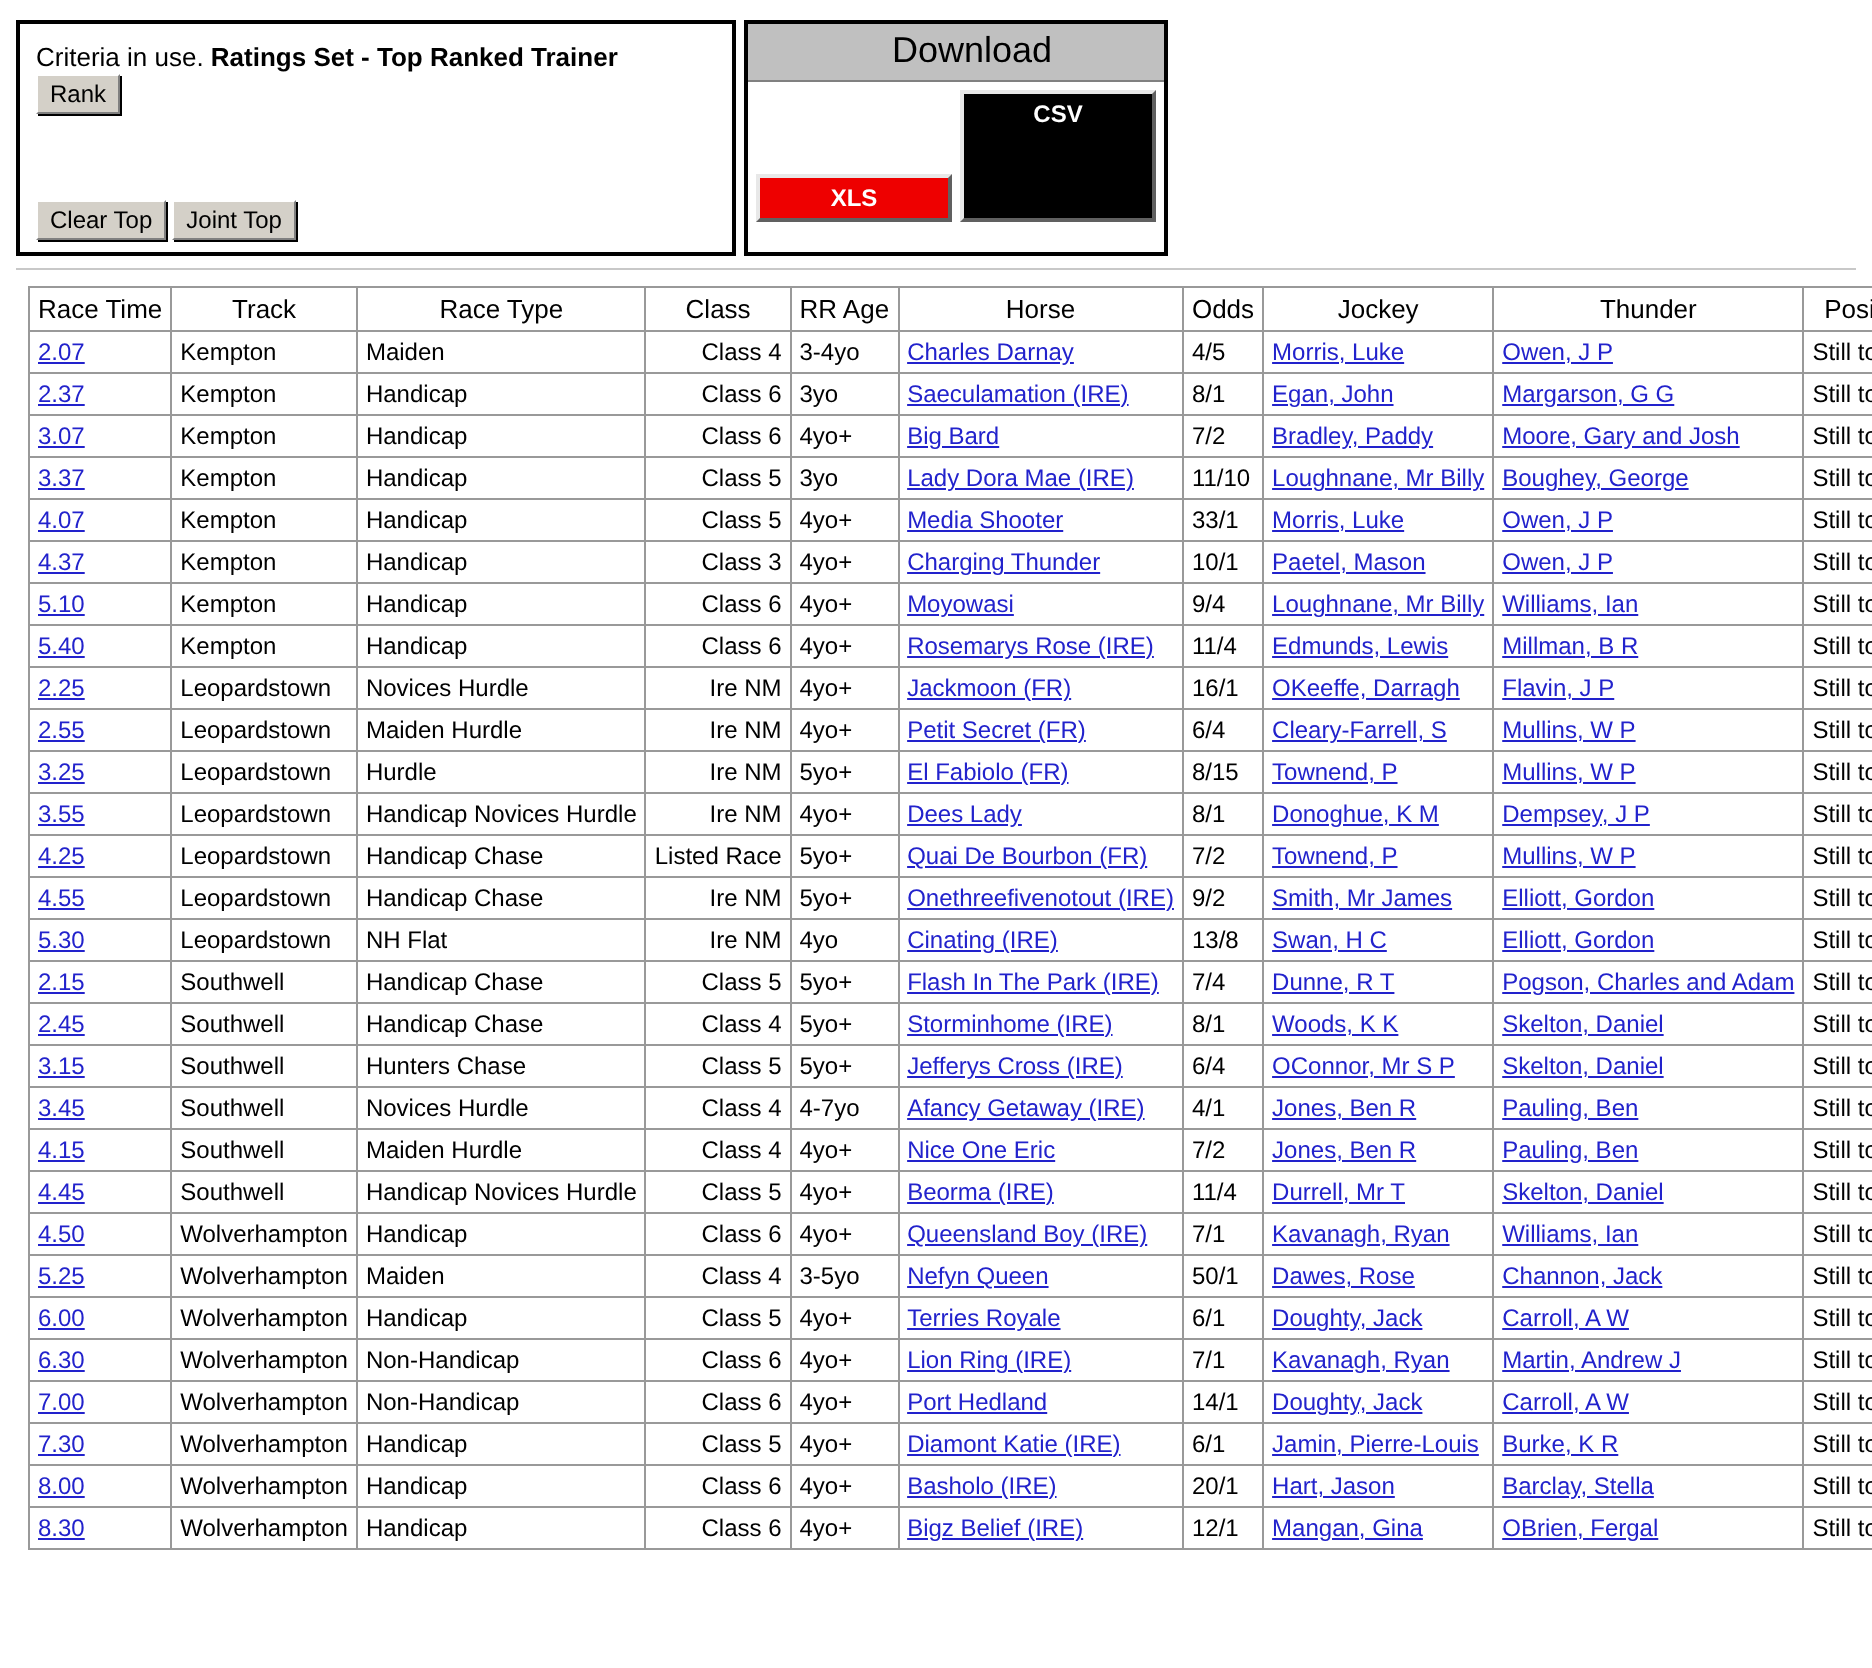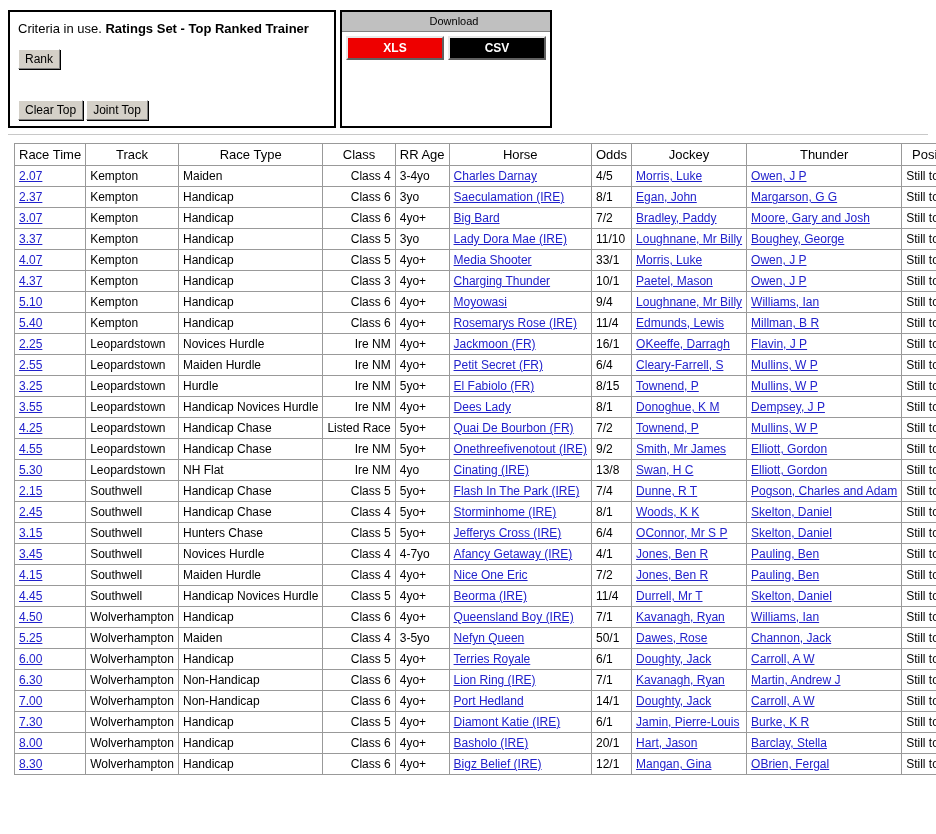--- a/index.html
+++ b/index.html
@@ -20,21 +20,21 @@
   }
   
   .top-area {
     display: flex;
     align-items: flex-start;
     gap: 4px;
     margin-bottom: 6px;
   }
   .criteria-box {
     border: 2px solid #000;
-    width: 328px;
+    width: 360px;
     height: 118px;
     box-sizing: border-box;
     padding: 8px 8px 6px 8px;
     position: relative;
   }
   .criteria-text {
     font-size: 13px;
     line-height: 17px;
     color: #000;
   }
@@ -46,62 +46,62 @@
     border-top: 1px solid #ffffff;
     border-left: 1px solid #ffffff;
     border-right: 1px solid #808080;
     border-bottom: 1px solid #808080;
     box-shadow: 1px 1px 0 #000;
     padding: 2px 6px;
     color: #000;
     cursor: pointer;
     display: inline-block;
   }
-  .rank-row { margin-top: 12px; }
+  .rank-row { margin-top: 0; }
   .bottom-btn-row {
     position: absolute;
     left: 8px;
     bottom: 6px;
     display: flex;
     gap: 3px;
     margin-top: 32px;
   }
   .download-box {
     border: 2px solid #000;
     width: 212px;
     height: 118px;
     box-sizing: border-box;
     background: #ffffff;
   }
   .download-head {
     background: #c0c0c0;
     border-bottom: 1px solid #808080;
     text-align: center;
-    font-size: 11px;
+    font-size: 18px;
     padding: 3px 0 4px 16px;
     color: #000;
   }
   .dl-btns {
     display: flex;
     gap: 4px;
     padding: 4px 4px 0 4px;
   }
   .dl-btn {
     flex: 1;
     text-align: center;
     font-size: 12px;
     font-weight: bold;
     padding: 3px 0;
     border-top: 2px solid #e8e8e8;
     border-left: 2px solid #e8e8e8;
     border-right: 2px solid #606060;
     border-bottom: 2px solid #606060;
     cursor: pointer;
   }
-  .dl-xls { background: #ee0000; color: #ffffff; }
+  .dl-xls { background: #ee0000; color: #ffffff; margin-top: 42px; }
   .dl-csv { background: #000000; color: #ffffff; }
 
   .hr {
     border: none;
     border-top: 1px solid #c8c8c8;
     margin: 4px 0 8px 0;
   }
 
   
   table.results {

